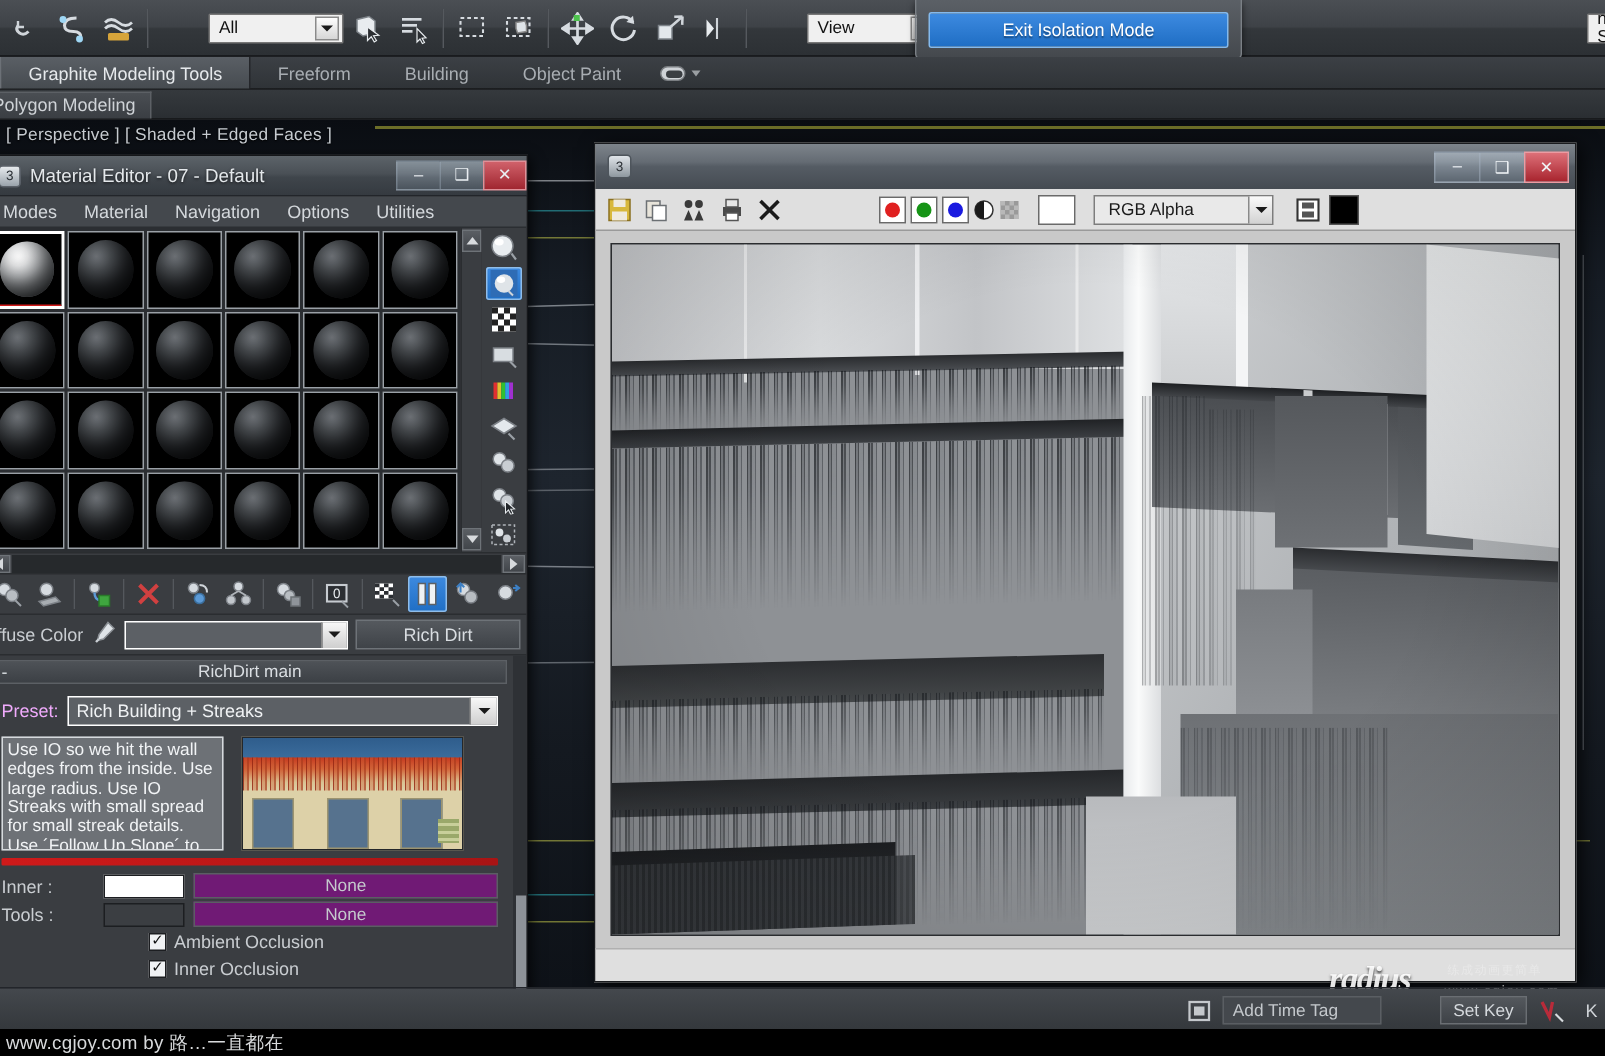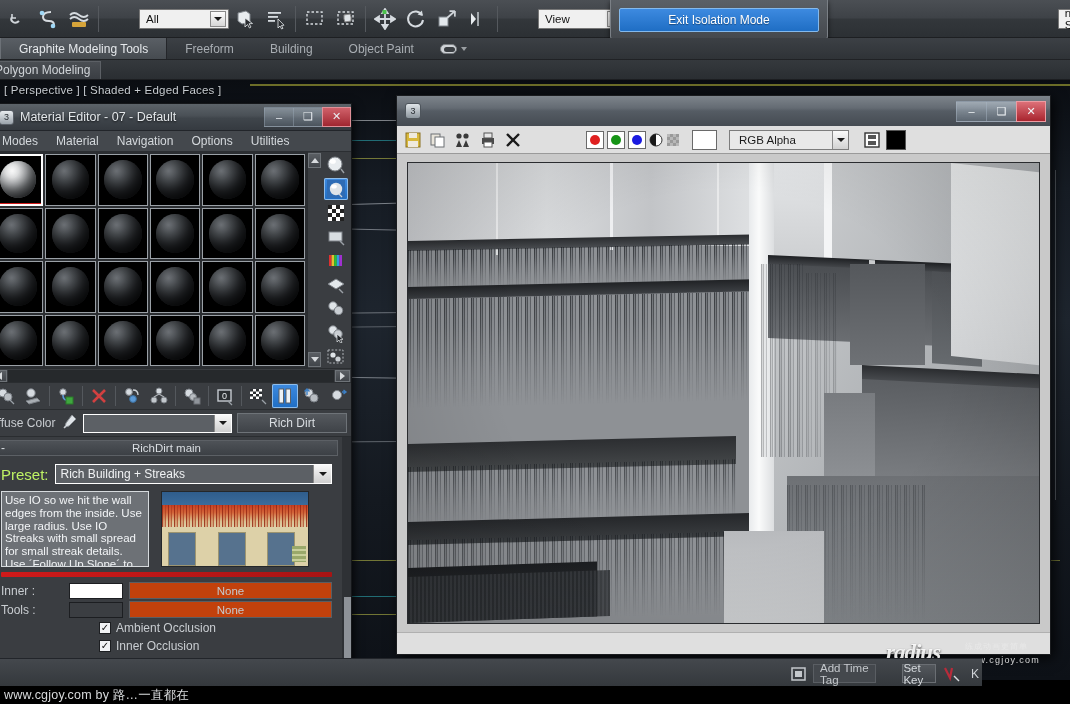--- a/index.html
+++ b/index.html
@@ -230,21 +230,21 @@
   #me-param-thumb { position: absolute; right: 0; top: 160px; width: 7px; height: 80px; background: #8d9298; }
 
   .rollout-head {
     height: 16px; background: linear-gradient(to bottom,#4e5257,#3c4045);
     border: 1px solid #5c6065; display: flex; align-items: center; justify-content: center;
     position: relative; color: #dadee2; font-size: 11.5px; margin-bottom: 8px;
   }
   .rollout-head .minus { position: absolute; left: 5px; color: #dadee2; font-size: 12px; line-height: 1; }
 
   .preset-row { display: flex; align-items: center; gap: 6px; padding: 0 6px 7px 6px; }
-  .preset-row .lbl { color: #bef264; font-size: 15px; }
+  .preset-row .lbl { color: #f0abfc; font-size: 12px; }
   #preset-combo {
     flex: 1 1 auto; height: 20px; background: #5c6065; border: 1px solid #ffffff;
     display: flex; align-items: center; padding-left: 5px; color: #f0f2f4; font-size: 12px;
   }
   #preset-combo .arrow {
     margin-left: auto; width: 18px; height: 18px; background: linear-gradient(to bottom,#f8f8f8,#cfcfcf);
     border-left: 1px solid #8a8a8a; display: flex; align-items: center; justify-content: center;
   }
 
   .desc-row { display: flex; gap: 12px; padding: 0 6px; }
@@ -271,21 +271,21 @@
     height: 5px; background: linear-gradient(to right,#cf1a1a,#a81414); margin: 5px 6px 4px 6px;
     border-radius: 1px;
   }
 
   .field-row { display: flex; align-items: center; gap: 6px; padding: 1px 6px; }
   .field-row .lbl { width: 62px; color: #c9cdd1; font-size: 12px; }
   .swatch { width: 54px; height: 16px; border: 1px solid #1c1e21; }
   .swatch.clean { background: #ffffff; }
   .swatch.dirt { background: #3b3e42; }
   .none-btn {
-    flex: 1 1 auto; height: 17px; background: #c2410c; border: 1px solid #5a5e63;
+    flex: 1 1 auto; height: 17px; background: #701a75; border: 1px solid #5a5e63;
     color: #c5c9cd; font-size: 11.5px; display: flex; align-items: center; justify-content: center;
   }
   .chk-row { display: flex; align-items: center; gap: 5px; padding: 2px 6px 2px 104px; }
   .chkbox {
     width: 12px; height: 12px; background: #f0f2f4; border: 1px solid #1c1e21;
     display: flex; align-items: center; justify-content: center; color: #111; font-size: 10px; line-height: 1;
   }
   .chk-row .lbl { color: #c9cdd1; font-size: 12px; }
   .spin {
     width: 44px; height: 17px; background: #5c6065; border: 1px solid #1c1e21;
@@ -369,21 +369,21 @@
         rgba(20,23,27,.6) 2px 3px,
         rgba(90,95,102,.15) 3px 5px,
         rgba(35,39,45,.5) 5px 6px,
         transparent 6px 9px);
   }
   .streak-fade { -webkit-mask-image: linear-gradient(to bottom, #000 0%, rgba(0,0,0,.85) 25%, rgba(0,0,0,.35) 65%, transparent 100%);
                  mask-image: linear-gradient(to bottom, #000 0%, rgba(0,0,0,.85) 25%, rgba(0,0,0,.35) 65%, transparent 100%); }
 
   
   #bottom-bar {
-    position: absolute; left: 0; top: 658px; width: 982px; height: 30px;
+    position: absolute; left: 0; top: 658px; width: 1070px; height: 30px;
     background: linear-gradient(to bottom,#44484d,#33373b); border-top: 1px solid #22252a;
     display: flex; align-items: center; padding-left: 790px; gap: 6px;
   }
   .bb-icon { width: 20px; height: 18px; display:flex;align-items:center;justify-content:center; }
   #add-time-tag {
     width: 112px; height: 19px; background: #44484d; border: 1px solid #5a5e63;
     color: #c4c8cc; font-size: 11.5px; display: flex; align-items: center; padding-left: 6px;
   }
   #set-key-btn {
     width: 62px; height: 19px; background: linear-gradient(to bottom,#54585d,#3e4247);

